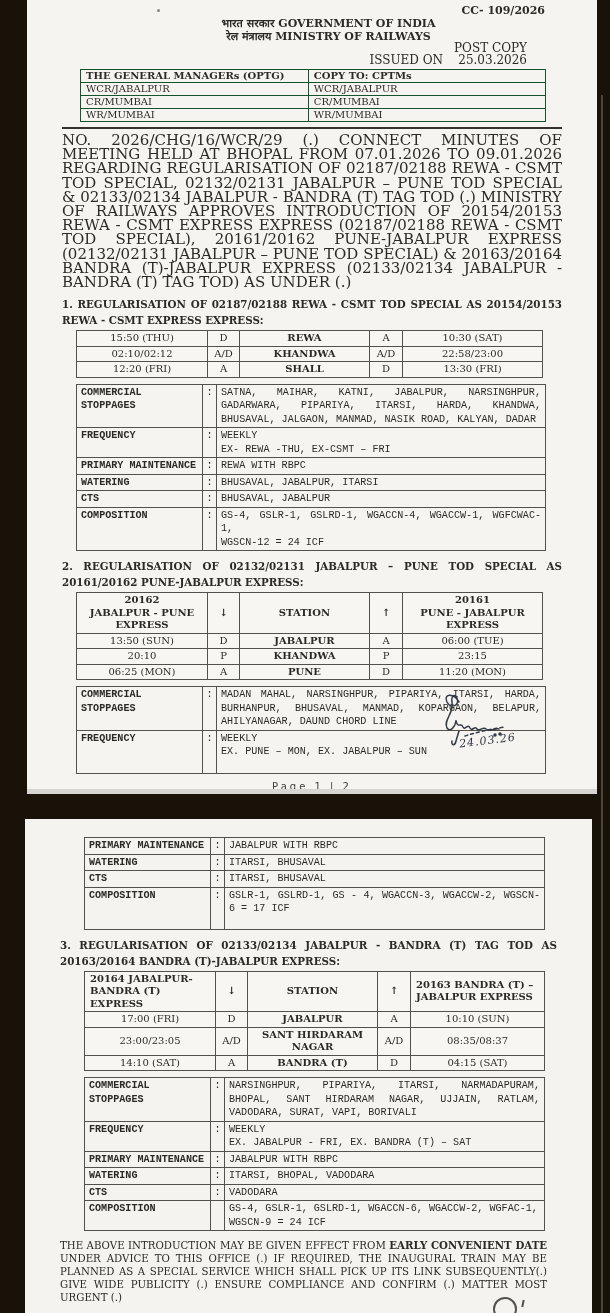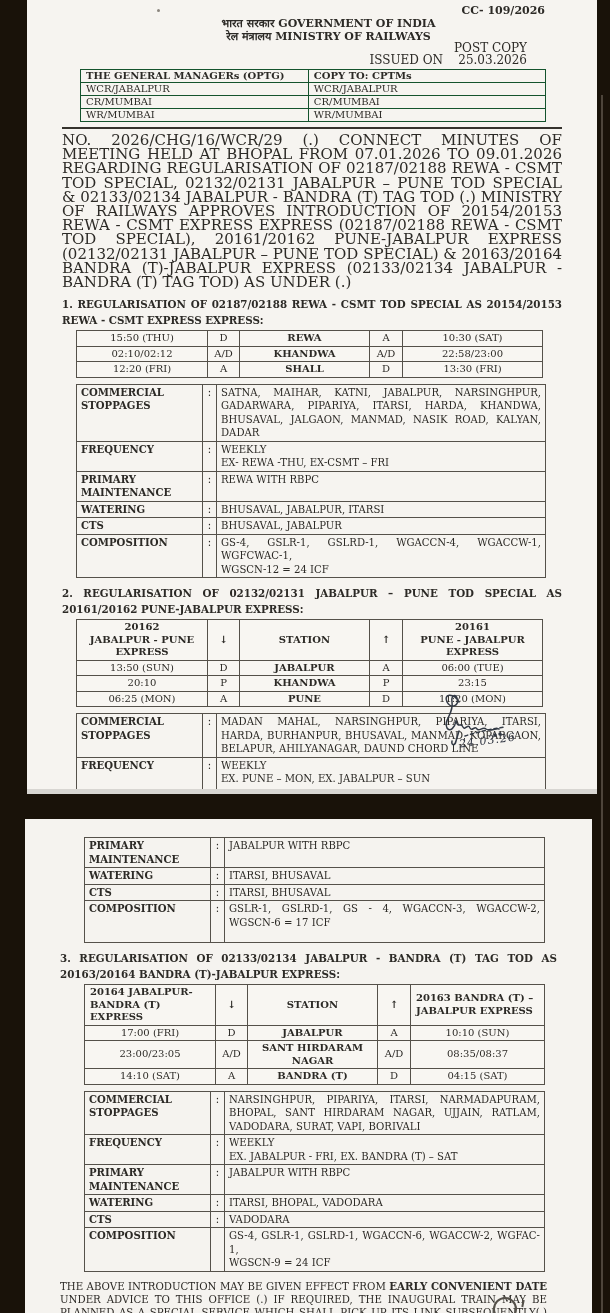--- a/index.html
+++ b/index.html
@@ -30,21 +30,21 @@
     font-size:15px; line-height:14.2px; text-align:justify;
   }
   .sec-h { margin:7px 35px 2px 35px; font-weight:bold; font-size:10.3px; line-height:16px; text-align:justify; }
 
   .sched { margin:2px 0 0 49px; width:467px; border:1.6px solid #46423c; font-size:10px; background:#f8f6f2; }
   .sched th, .sched td { border:1px solid #55514a; padding:1px 3px; text-align:center; line-height:12.5px; white-space:pre-line; overflow:hidden; }
   .sched th { font-weight:bold; }
   .sched td.stn { font-weight:bold; }
   .sched th.left { text-align:left; padding-left:5px; }
 
-  .info { margin:6px 0 0 49px; width:470px; border:1.6px solid #46423c; font-size:10.1px; }
+  .info { margin:6px 0 0 49px; width:470px; border:1.6px solid #46423c; font-size:10.1px;font-family:Liberation Mono, monospace; }
   .info td { border:1px solid #55514a; vertical-align:top; line-height:13.5px; padding:1px 4px; overflow:hidden; }
   .info td.lbl { font-weight:bold; }
   .info td.cln { text-align:center; padding:1px 0; }
   .info td.val { white-space:pre-line; text-align:justify; }
 
   .pgnum { margin-top:7px; text-align:center; font-family:"DejaVu Sans","Liberation Sans",sans-serif; font-size:10px; letter-spacing:3px; color:#3c3c3c; }
 
   .sig { position:absolute; top:690px; left:398px; width:120px; height:80px; }
   .sigdate { position:absolute; left:34px; top:44px; font-size:11px; font-style:italic; color:#2e3340; transform:rotate(-7deg); letter-spacing:1px; }
 

